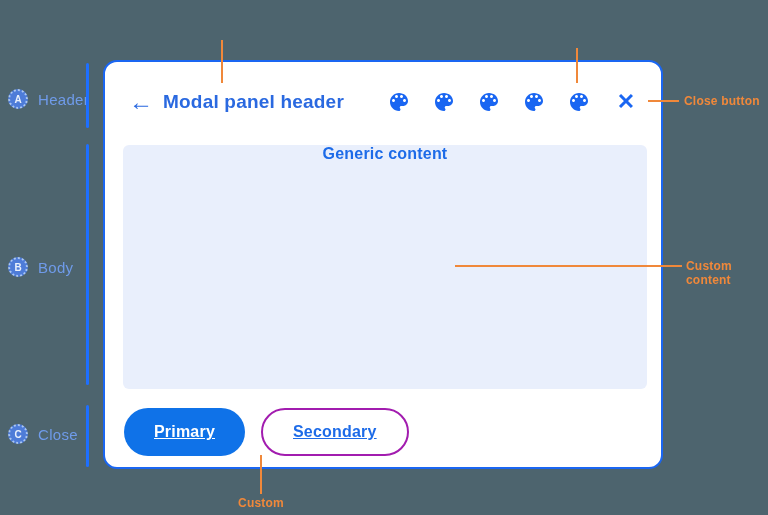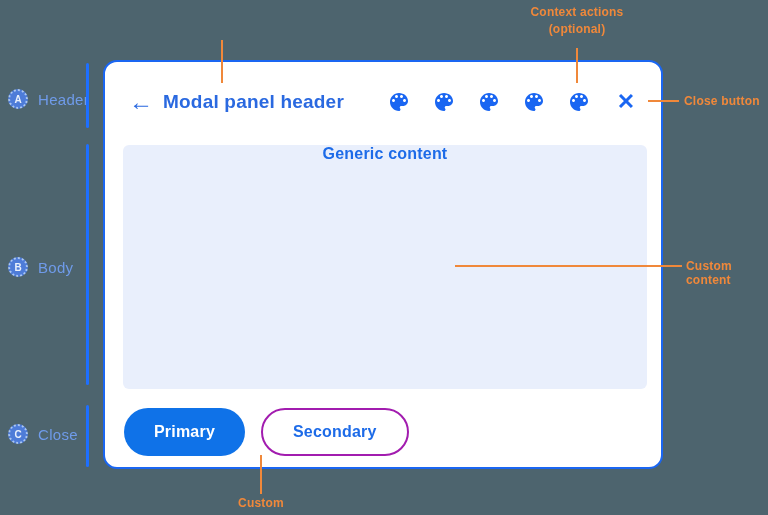--- a/index.html
+++ b/index.html
@@ -70,21 +70,21 @@
     background:#e9effc;border-radius:6px;
     display:flex;justify-content:center;
   }
   .body-text{color:#1d6be8;font-size:16px;font-weight:600;letter-spacing:.2px;}
   .modal-footer{
     position:absolute;left:19px;top:346px;display:flex;gap:16px;
   }
   .btn{
     height:48px;border-radius:24px;box-sizing:border-box;
     font-family:inherit;font-size:16px;font-weight:600;letter-spacing:.2px;
-    padding:0 30px;cursor:pointer;
+    padding:0 30px;cursor:pointer;text-decoration:underline;
   }
   .btn-primary{background:#0f72e8;border:none;color:#ffffff;}
   .btn-secondary{background:#ffffff;border:2px solid #a21caf;color:#1d6be8;}
 
   
   .callout{position:absolute;color:#f0883a;font-size:12px;font-weight:bold;letter-spacing:.2px;z-index:6;}
   .callout.center{text-align:center;}
   .c-line{position:absolute;background:#f0883a;z-index:5;}
   .v{width:2px;}
   .h{height:2px;}
@@ -153,24 +153,20 @@
     </div>
 
     <div class="modal-footer">
       <button class="btn btn-primary">Primary</button>
       <button class="btn btn-secondary">Secondary</button>
     </div>
   </div>
 
   <div class="c-line v" style="left:221px;top:40px;height:43px;"></div>
 
-  <div class="callout center" style="left:507px;top:4px;width:140px;line-height:17px;">
-    <div>Context actions</div>
-    <div>(optional)</div>
-  </div>
   <div class="c-line v" style="left:576px;top:48px;height:35px;"></div>
 
   <div class="c-line h" style="left:648px;top:100px;width:31px;"></div>
   <div class="callout" style="left:684px;top:94px;text-align:center;">Close button</div>
 
   <div class="c-line h" style="left:455px;top:265px;width:227px;"></div>
   <div class="callout" style="left:686px;top:259px;">Custom content</div>
 
   <div class="c-line v" style="left:260px;top:455px;height:39px;"></div>
   <div class="callout center" style="left:225px;top:496px;width:72px;">Custom</div>

